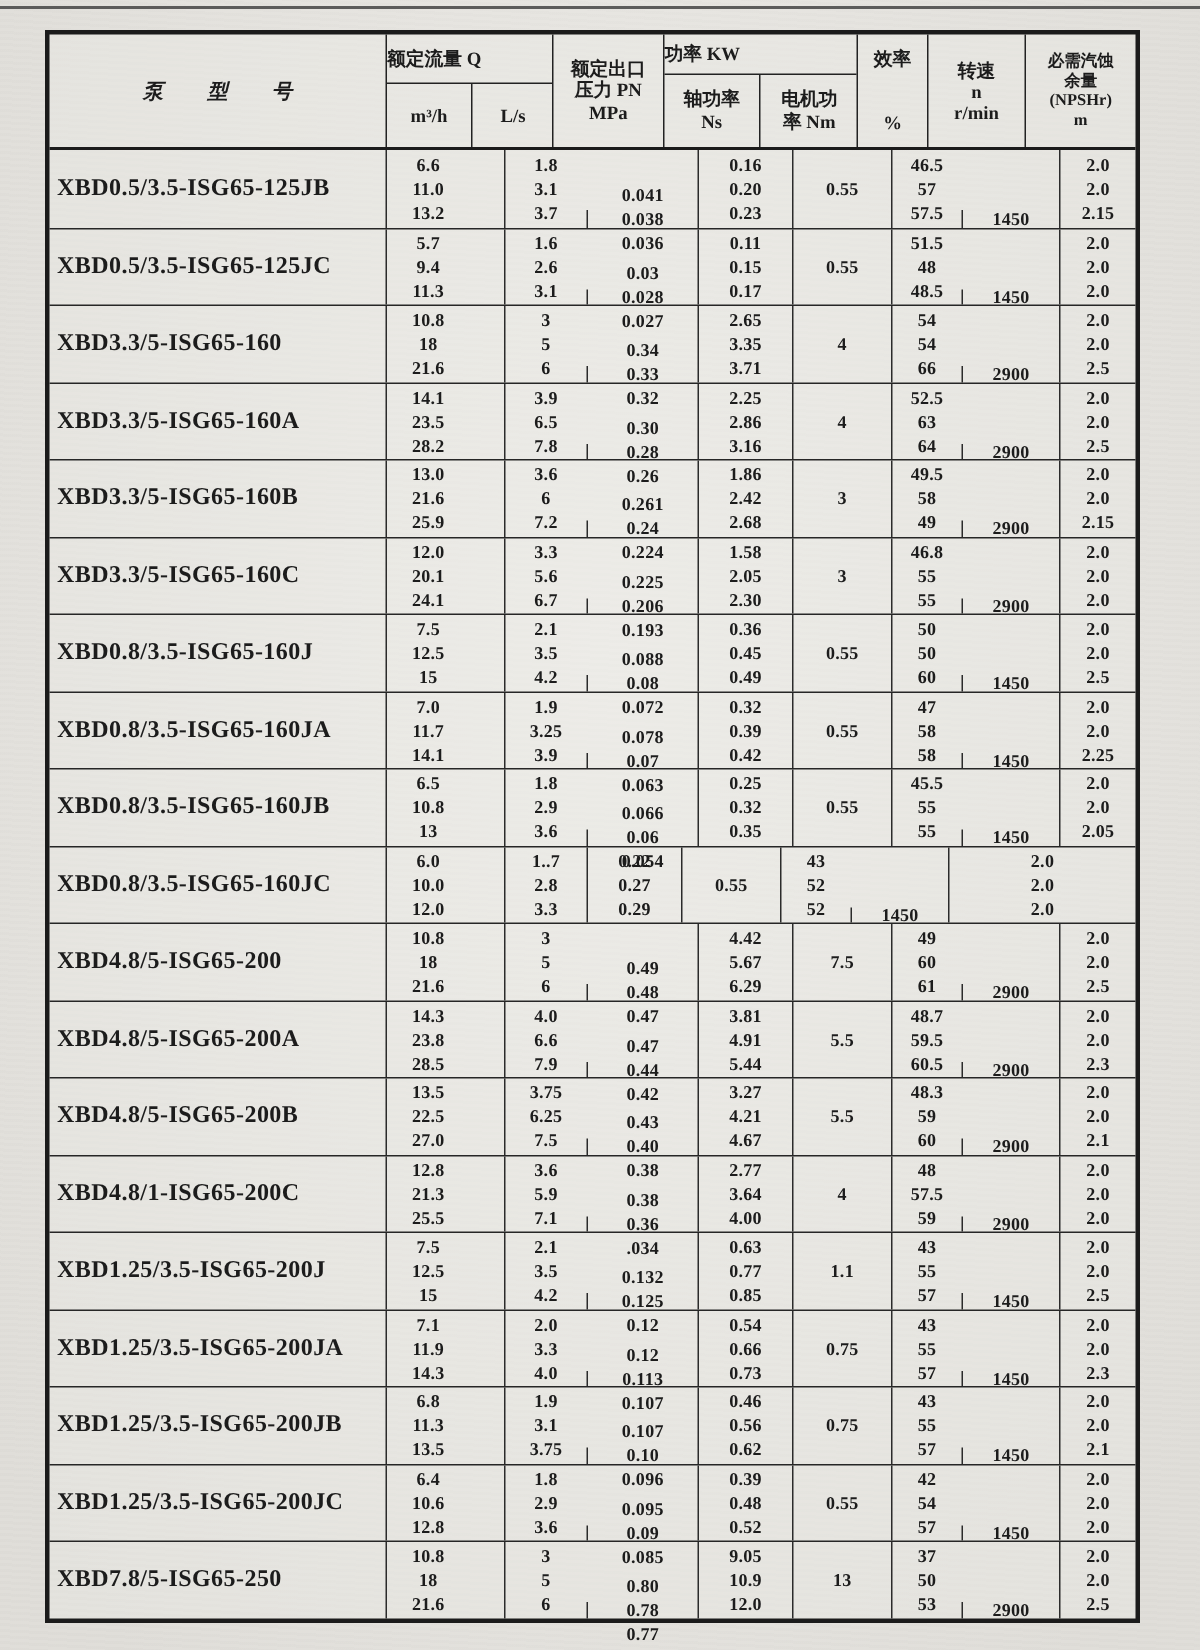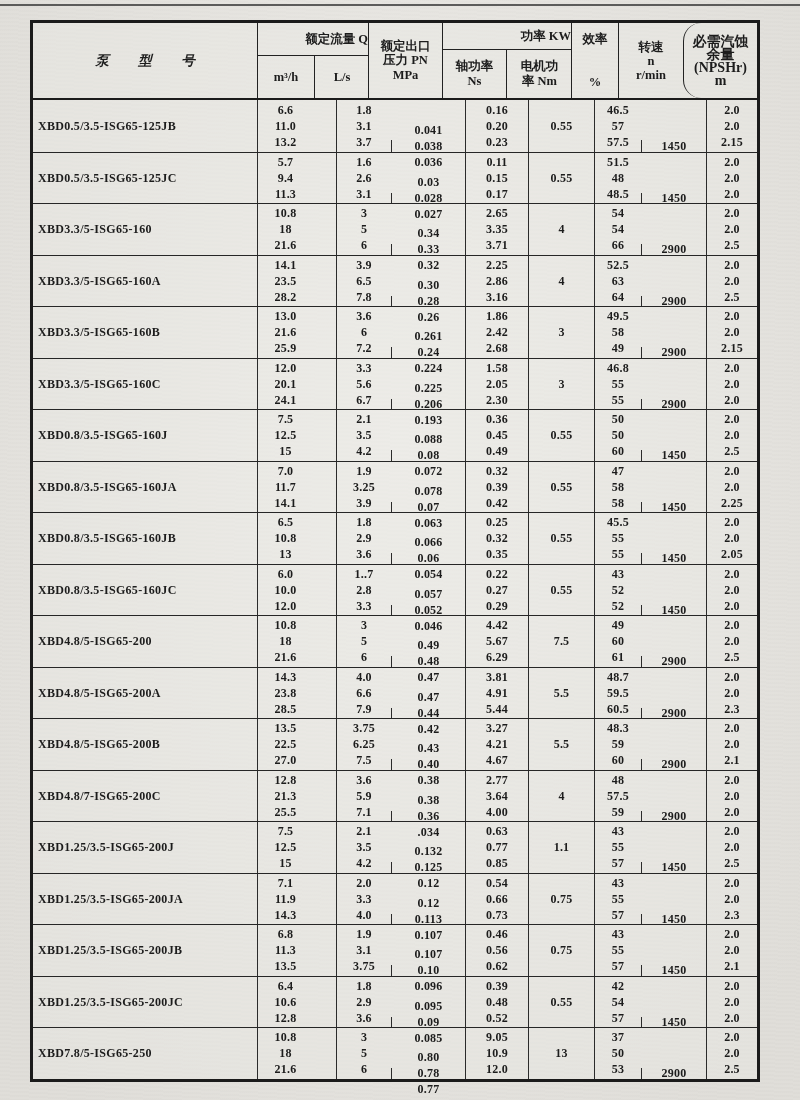--- a/index.html
+++ b/index.html
@@ -25,40 +25,40 @@
   .hcell{display:flex;flex-direction:column;justify-content:center;align-items:center;
          box-sizing:border-box;text-align:center;}
   .thead > .hcell + .hcell, .thead > .hgroup + .hcell, .thead > .hcell + .hgroup{border-left:1.5px solid #222;}
   .h-model{width:224px;font-style:italic;}
   .h-model span{word-spacing:26px;font-size:13.5px;}
   .hgroup{display:flex;flex-direction:column;box-sizing:border-box;}
   .h-flow{width:111px;}
   .h-flow .gtitle{height:32px;border-bottom:1.5px solid #222;}
   .h-power{width:129px;}
   .h-power .gtitle{height:26px;border-bottom:1.5px solid #222;}
-  .gtitle{display:flex;align-items:center;justify-content:flex-end;}
+  .gtitle{display:flex;align-items:center;justify-content:flex-start;}
   .gsub{display:flex;flex:1;}
   .gsub .hcell{flex:none;}
   .gsub .hcell + .hcell{border-left:1.5px solid #222;}
   .h-m3h{width:56px;}.h-ls{width:55px;}
   .h-ns{width:63px;}.h-nm{width:66px;align-items:center;}
   .h-pn{width:74px;line-height:14.5px;}
   .h-eff{width:47px;gap:28px;}
   .h-speed{width:65px;line-height:14px;}
-  .h-npshr{flex:1;font-size:14px;line-height:13px;border-radius:18px;}
+  .h-npshr{flex:1;font-size:11px;line-height:13px;}
 
   
   .trow{display:flex;height:51.5px;border-top:1.8px solid #262626;box-sizing:border-box;}
   .tbody .trow:first-child{border-top:none;}
   .cell{display:flex;flex-direction:column;justify-content:center;align-items:center;
         box-sizing:border-box;font-size:12px;line-height:16px;font-weight:600;
         letter-spacing:.2px;}
   .trow > .cell + .cell{border-left:1.2px solid #2b2b2b;}
   .c-model{width:224px;align-items:flex-start;padding-left:5px;}
-  .c-model span{font-weight:700;font-size:12px;letter-spacing:.3px;}
+  .c-model span{font-weight:700;font-size:16px;letter-spacing:.3px;}
   .c-m3h{width:56px;}
   .c-ls{width:55px;margin-left:23px;}
   .c-pn{width:74px;margin-top:40px;}
   .c-ns{width:63px;}
   .c-nm{width:66px;}
   .c-eff{width:47px;}
   .c-speed{width:65px;margin-top:40px;}
   .c-npshr{flex:1;}
 </style>
 </head>
@@ -497,25 +497,20 @@
     <div class="cell c-m3h">
           <span>6.0</span>
           <span>10.0</span>
           <span>12.0</span>
         </div>
     <div class="cell c-ls">
           <span>1..7</span>
           <span>2.8</span>
           <span>3.3</span>
         </div>
-    <div class="cell c-pn">
-          <span>0.057</span>
-          <span>0.052</span>
-          <span>0.046</span>
-        </div>
     <div class="cell c-ns">
           <span>0.22</span>
           <span>0.27</span>
           <span>0.29</span>
         </div>
     <div class="cell c-nm">
           <span>0.55</span>
         </div>
     <div class="cell c-eff">
           <span>43</span>
@@ -649,21 +644,21 @@
           <span>2900</span>
         </div>
     <div class="cell c-npshr">
           <span>2.0</span>
           <span>2.0</span>
           <span>2.1</span>
         </div>
   </div>
       <div class="trow">
     <div class="cell c-model">
-      <span>XBD4.8/7-ISG65-200C</span>
+      <span>XBD4.8/1-ISG65-200C</span>
     </div>
     <div class="cell c-m3h">
           <span>12.8</span>
           <span>21.3</span>
           <span>25.5</span>
         </div>
     <div class="cell c-ls">
           <span>3.6</span>
           <span>5.9</span>
           <span>7.1</span>

